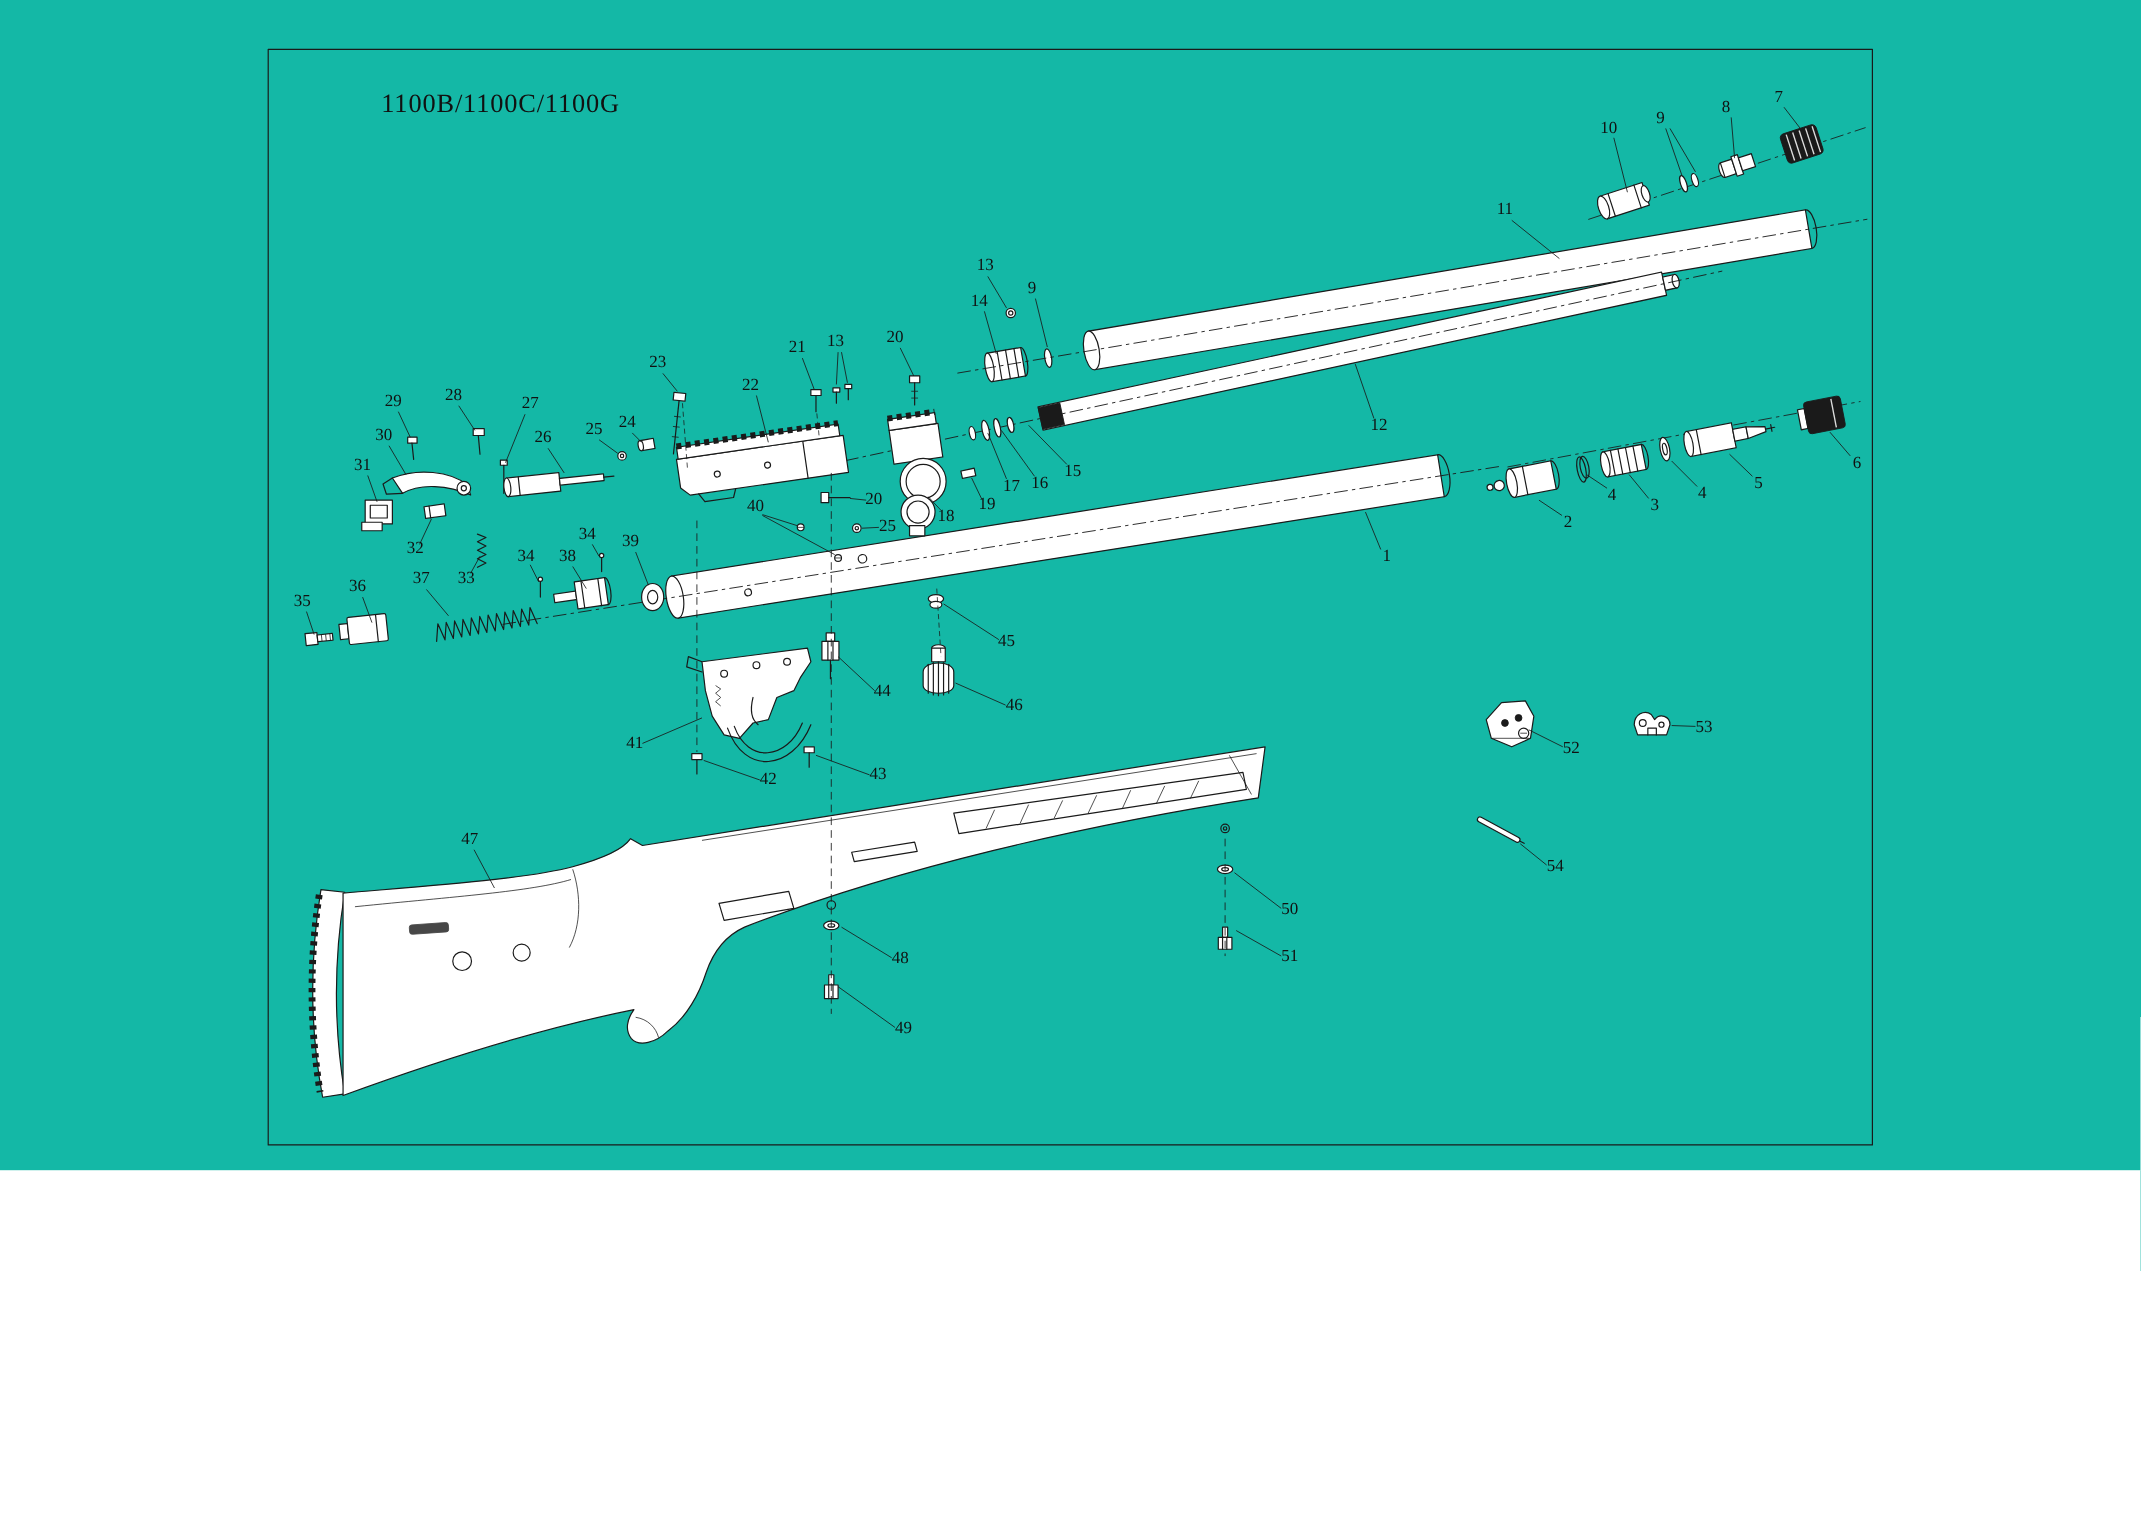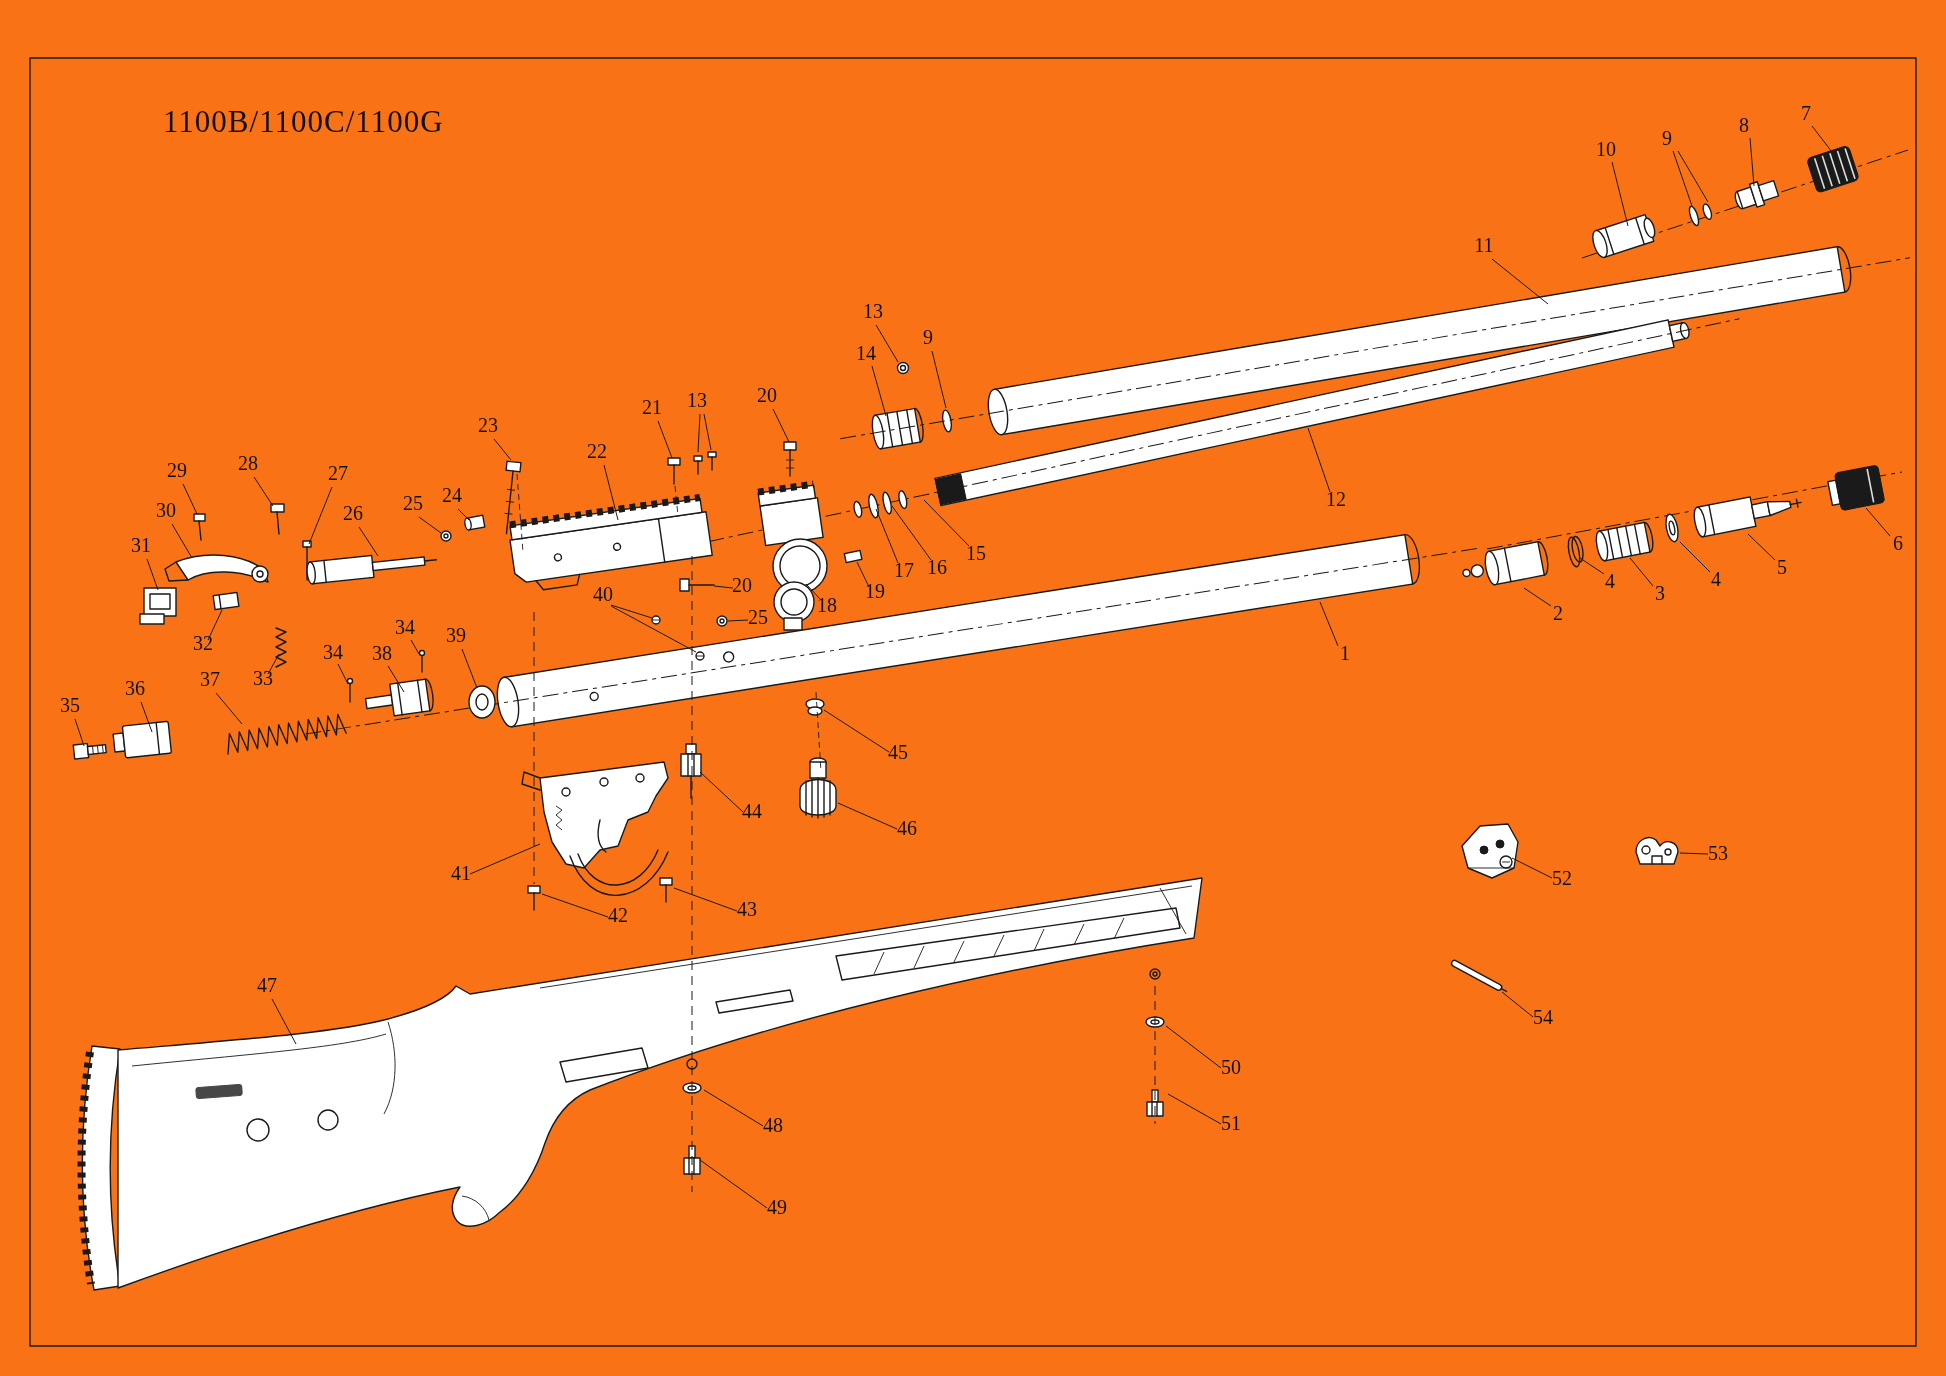--- a/index.html
+++ b/index.html
@@ -1,16 +1,16 @@
 <!DOCTYPE html>
 <html><head>
 <meta charset="utf-8">
 <style>
   html,body{margin:0;padding:0;background:#ffffff;}
-  .page{position:relative;width:1946px;height:1376px;background:#f97316;overflow:hidden;}
+  .page{position:relative;width:1946px;height:1064px;background:#14b8a6;overflow:hidden;}
   svg{position:absolute;left:0;top:0;width:100%;height:100%;}
   .s  {stroke:#1a1a1a;stroke-width:1.4;fill:none;stroke-linecap:round;stroke-linejoin:round;}
   .sf {stroke:#1a1a1a;stroke-width:1.4;fill:#ffffff;stroke-linejoin:round;}
   .thin{stroke:#1a1a1a;stroke-width:.9;fill:none;}
   .dark{fill:#1a1a1a;stroke:#1a1a1a;stroke-width:1;}
   .wline{stroke:#ffffff;stroke-width:1.6;fill:none;opacity:.85;}
   .cl {stroke:#1a1a1a;stroke-width:1;fill:none;stroke-dasharray:16 5 4 5;}
   .dash{stroke:#1a1a1a;stroke-width:1;fill:none;stroke-dasharray:9 6;}
   .dash2{stroke:#1a1a1a;stroke-width:.9;fill:none;stroke-dasharray:6 4;}
   .teeth{stroke:#1a1a1a;stroke-width:7;fill:none;stroke-dasharray:6 5;}

